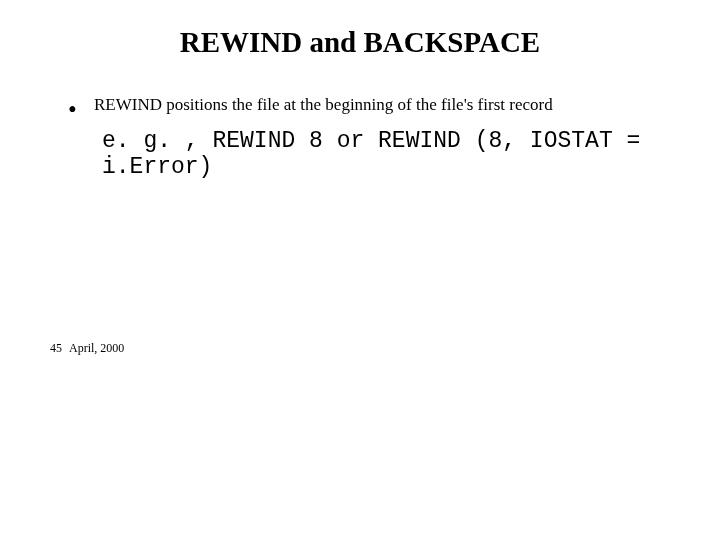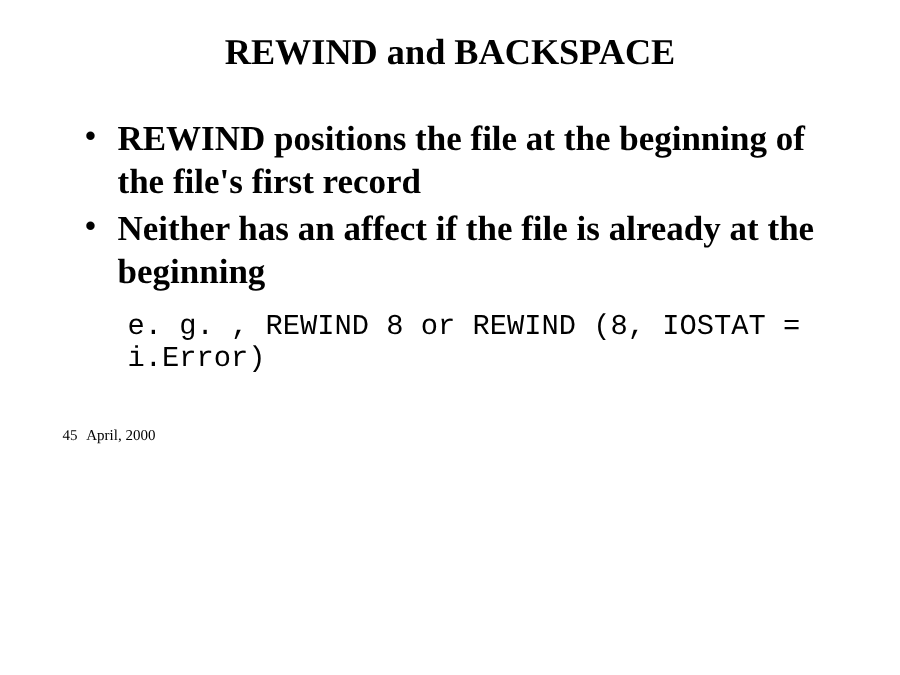--- a/index.html
+++ b/index.html
@@ -1,35 +1,34 @@
 <!DOCTYPE html>
 <html><head>
 <meta charset="utf-8">
 <style>
   * { margin: 0; padding: 0; box-sizing: border-box; }
   html, body { width: 720px; height: 540px; background: #fff; font-family: "Times New Roman", Times, serif; color: #000; }
   .slide { width: 720px; height: 392px; position: relative; padding: 26px 50px 0 50px; }
   .title { font-size: 29px; font-weight: bold; text-align: center; margin-bottom: 36px; }
   .bullets { list-style: none; padding-left: 18px; }
-  .bullets li { font-size: 28px; line-height: 1.22; margin-bottom: 4px; position: relative; padding-left: 26px; font-weight: bold; }
+  .bullets li { font-size: 17px; line-height: 1.22; margin-bottom: 4px; position: relative; padding-left: 26px; }
   .bullets li::before { content: "•"; position: absolute; left: 0; top: 0; font-size: 25px; }
   .example { font-size: 23px; margin-top: 12px; padding-left: 52px; font-family: Liberation Mono, monospace; }
   .footer { position: absolute; left: 50px; bottom: 36px; font-size: 12px; }
   .pagenum { display: inline; }
   .date { display: inline; margin-left: 4px; text-align: right; }
 </style>
 </head>
 <body>
 
 <div class="slide">
   <h1 class="title">REWIND and BACKSPACE</h1>
 
   <ul class="bullets">
     <li>REWIND positions the file at the beginning of the file's first record</li>
-    <li>Neither has an affect if the file is already at the beginning</li>
   </ul>
 
   <div class="example">e. g. , REWIND 8 or REWIND (8, IOSTAT = i.Error)</div>
 
   <div class="footer">
     <span class="pagenum">45</span>
     <span class="date">April, 2000</span>
   </div>
 </div>
 

